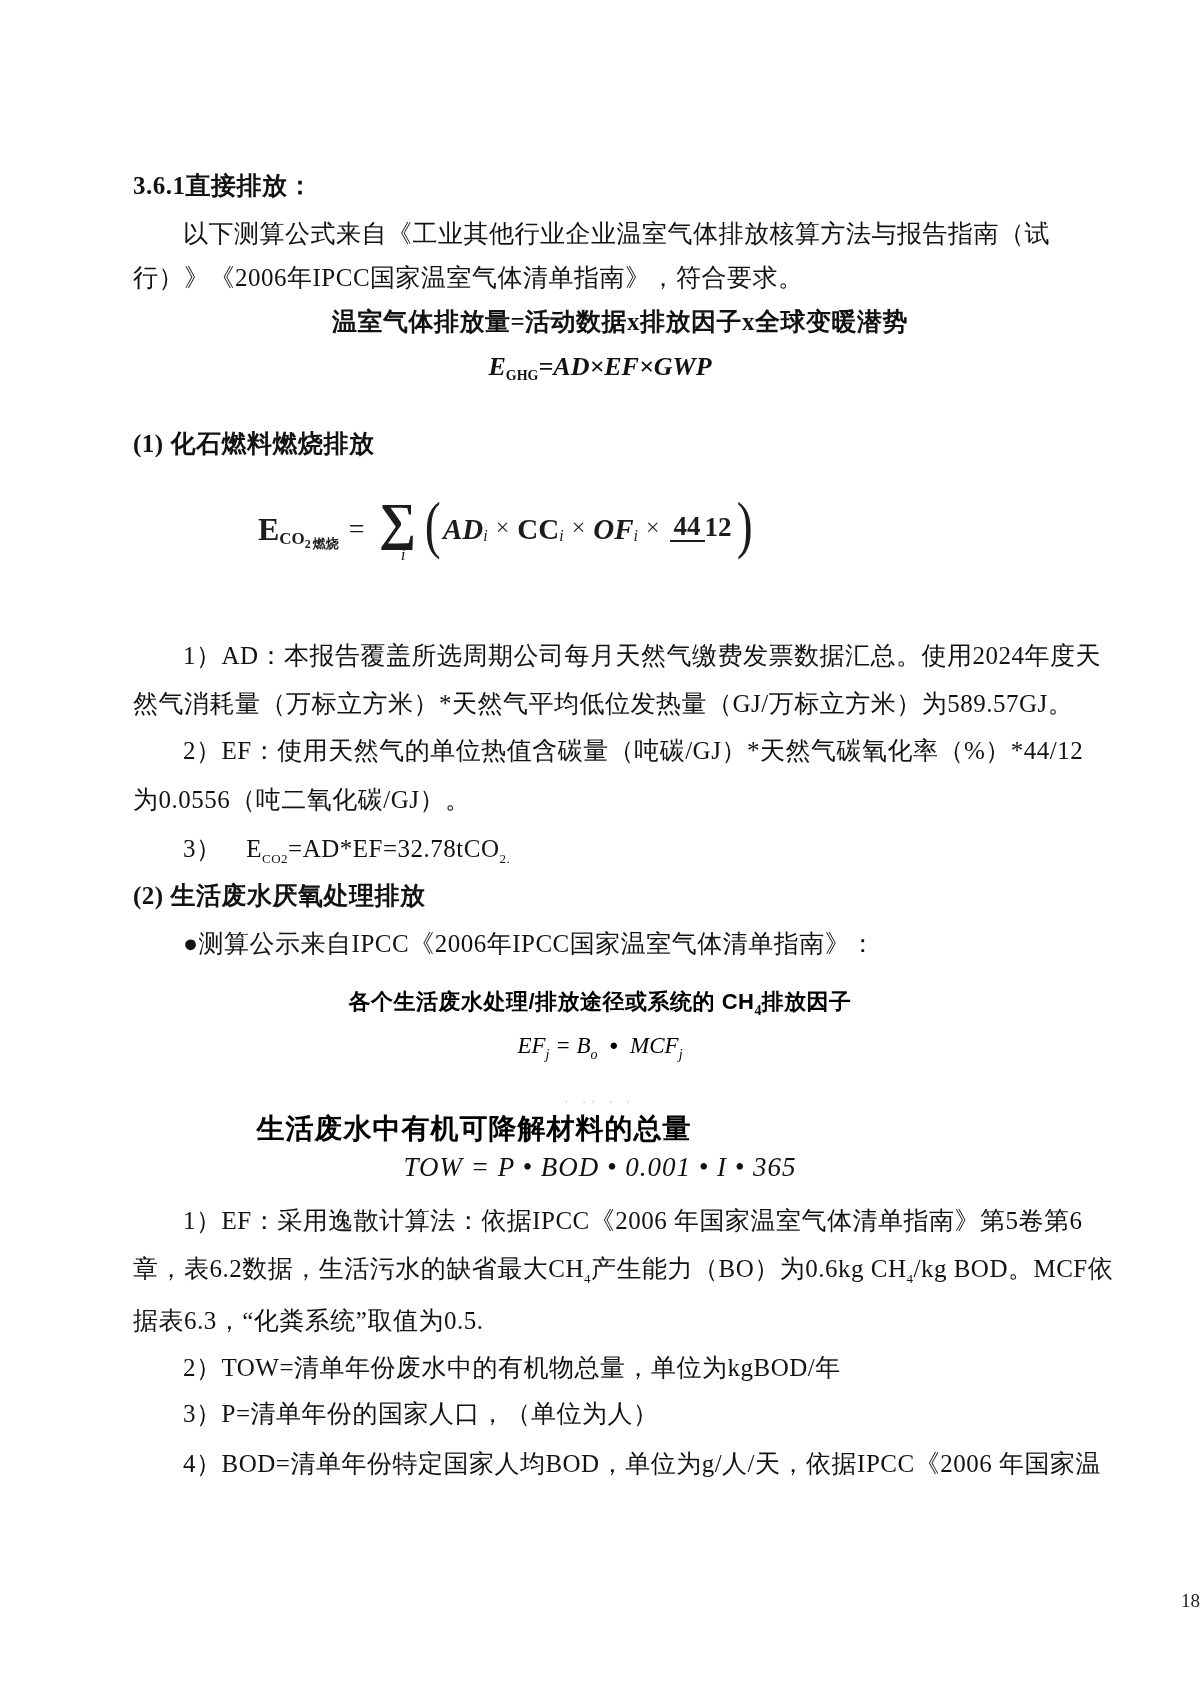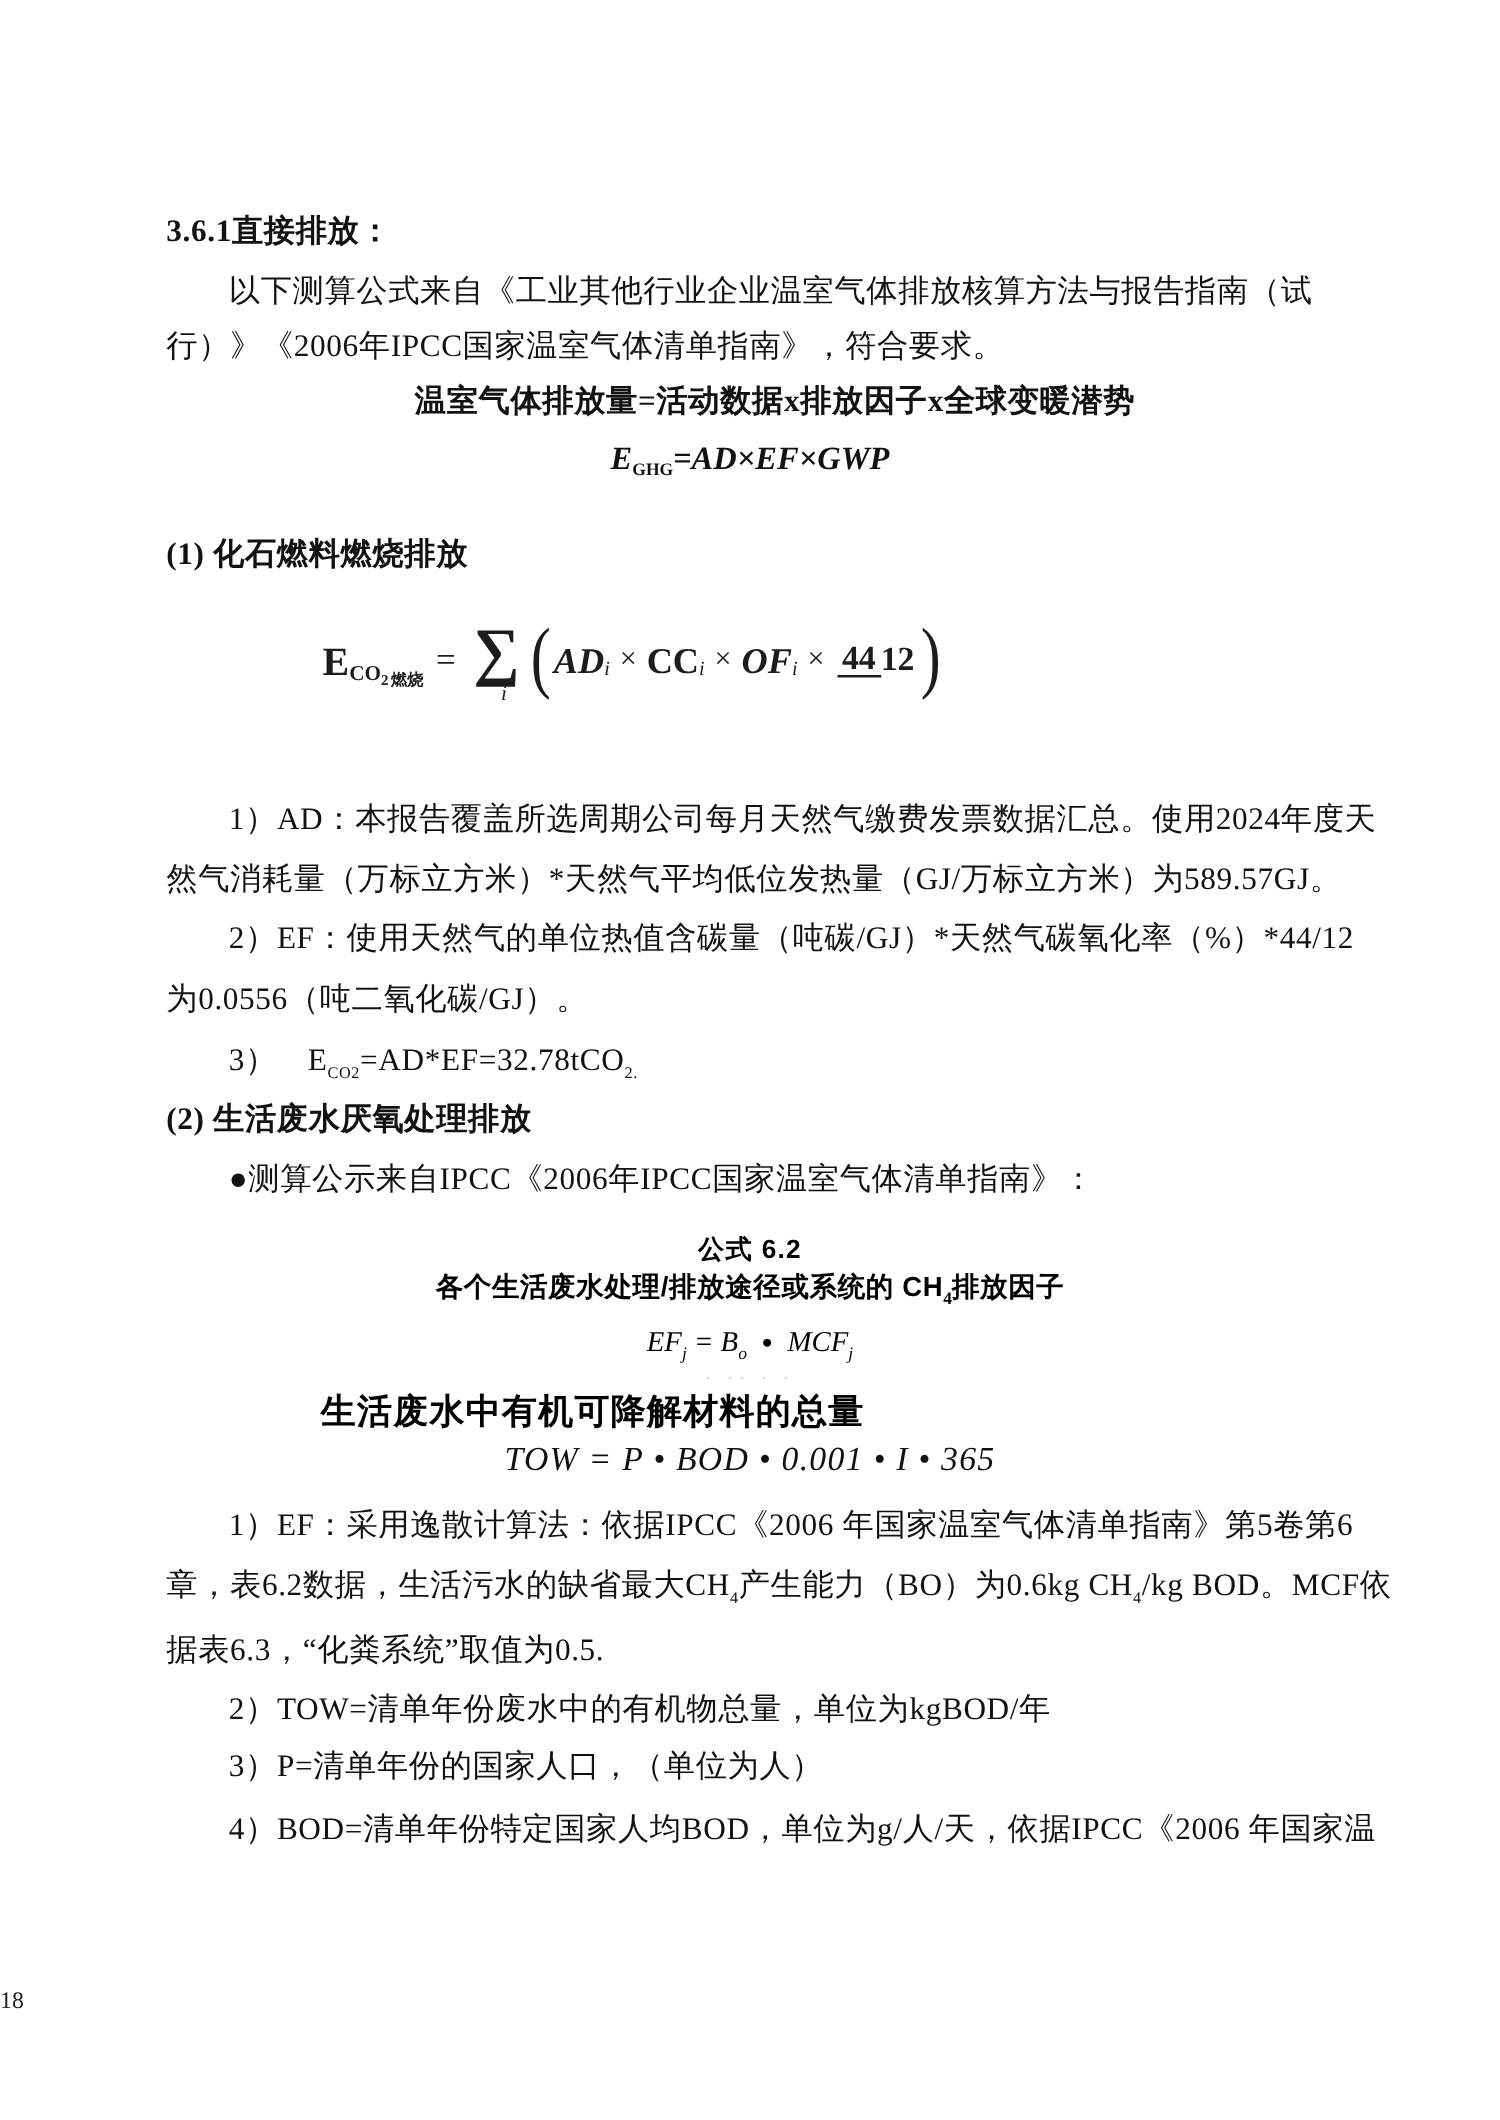--- a/index.html
+++ b/index.html
@@ -80,21 +80,21 @@
     font-size:28px;font-weight:800;font-family:"Liberation Sans",sans-serif;color:#000;
     letter-spacing:1px;
   }
   .tow-frm{
     position:absolute;top:1152px;left:0;width:1200px;text-align:center;
     font-size:27px;font-style:italic;font-family:"Liberation Serif",serif;color:#111;
     letter-spacing:1px;
   }
 
   .pagenum{
-    position:absolute;top:1590px;left:0;width:1200px;text-align:left;
+    position:absolute;top:1590px;left:0;width:1200px;text-align:right;
     font-size:19px;color:#222;
   }
 </style>
 </head>
 <body>
 
 <div class="page">
 
   <div class="line bold" style="top:170px;">3.6.1直接排放：</div>
 
@@ -144,21 +144,20 @@
   <div class="line indent" style="top:833px;">
     <span>3）</span>
     <span style="margin-left:18px;">E</span><span class="tinysub">CO2</span><span>=AD*EF=32.78tCO</span><span class="tinysub">2.</span>
   </div>
 
   <div class="line bold" style="top:880px;">(2) 生活废水厌氧处理排放</div>
 
   <div class="line indent" style="top:928px;">●测算公示来自IPCC《2006年IPCC国家温室气体清单指南》：</div>
 
   <div class="eq62">
-    <div class="lbl">公式 6.2</div>
     <div class="ttl">
       <span>各个生活废水处理/排放途径或系统的 CH</span><span class="smallsub ser">4</span><span>排放因子</span>
     </div>
     <div class="frm">
       <span>EF</span><span class="s">j</span>
       <span>=</span>
       <span>B</span><span class="s">o</span>
       <span class="dot">●</span>
       <span>MCF</span><span class="s">j</span>
     </div>

